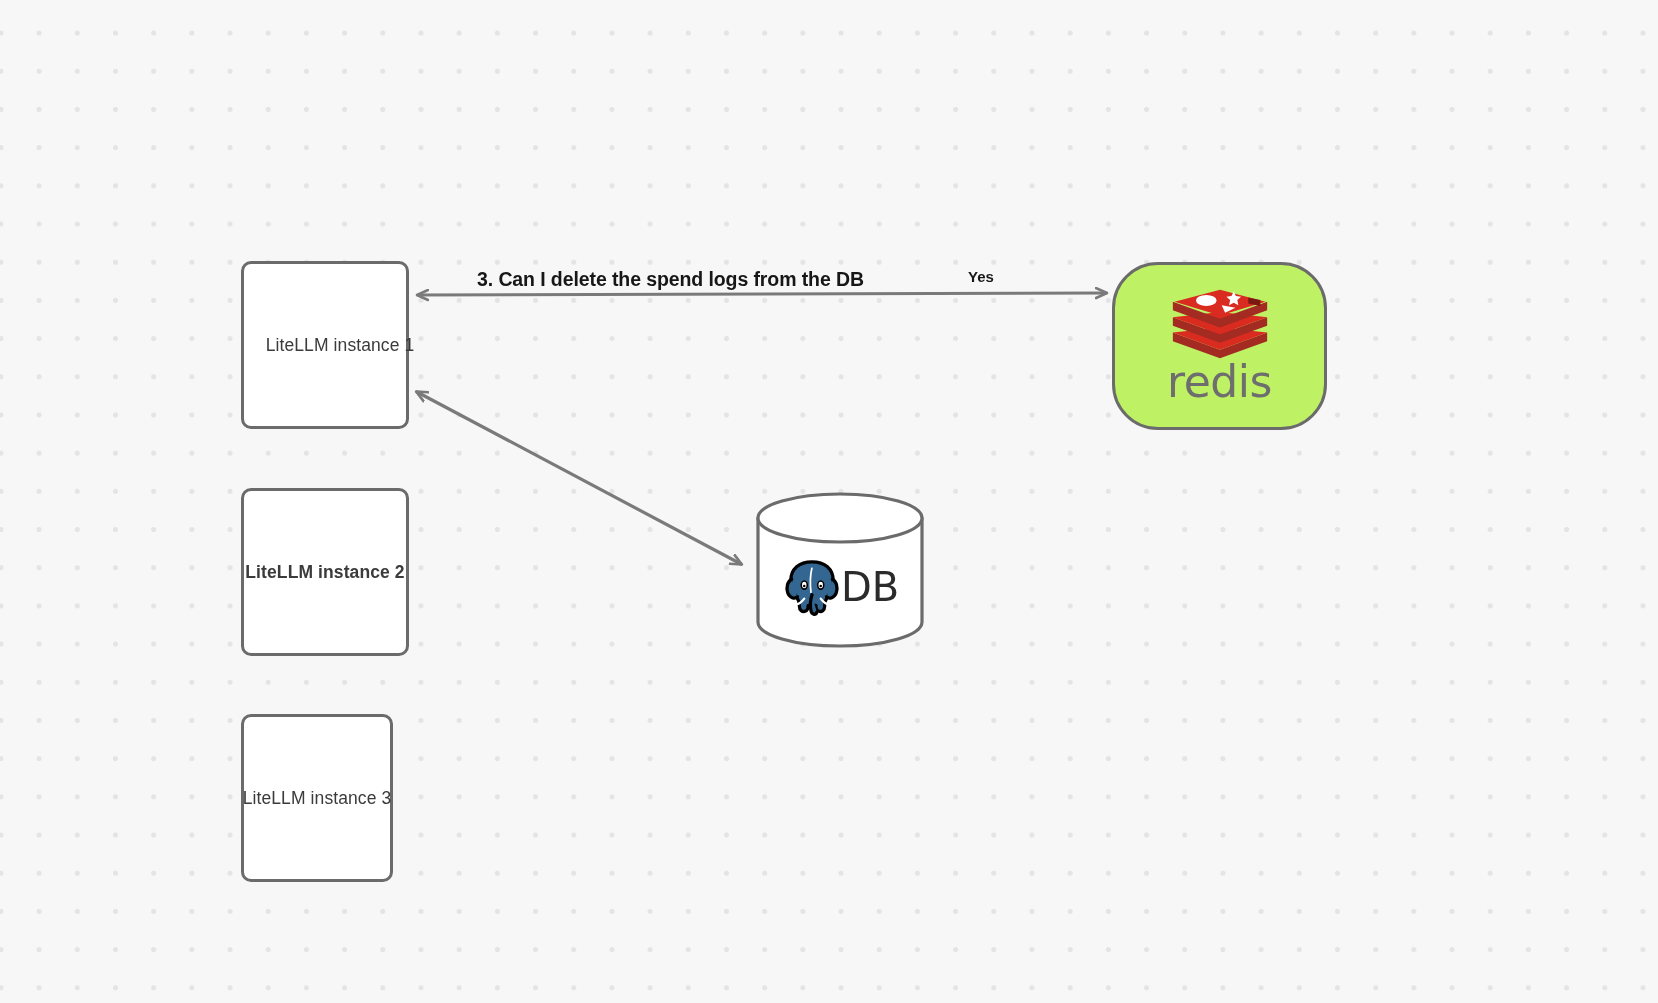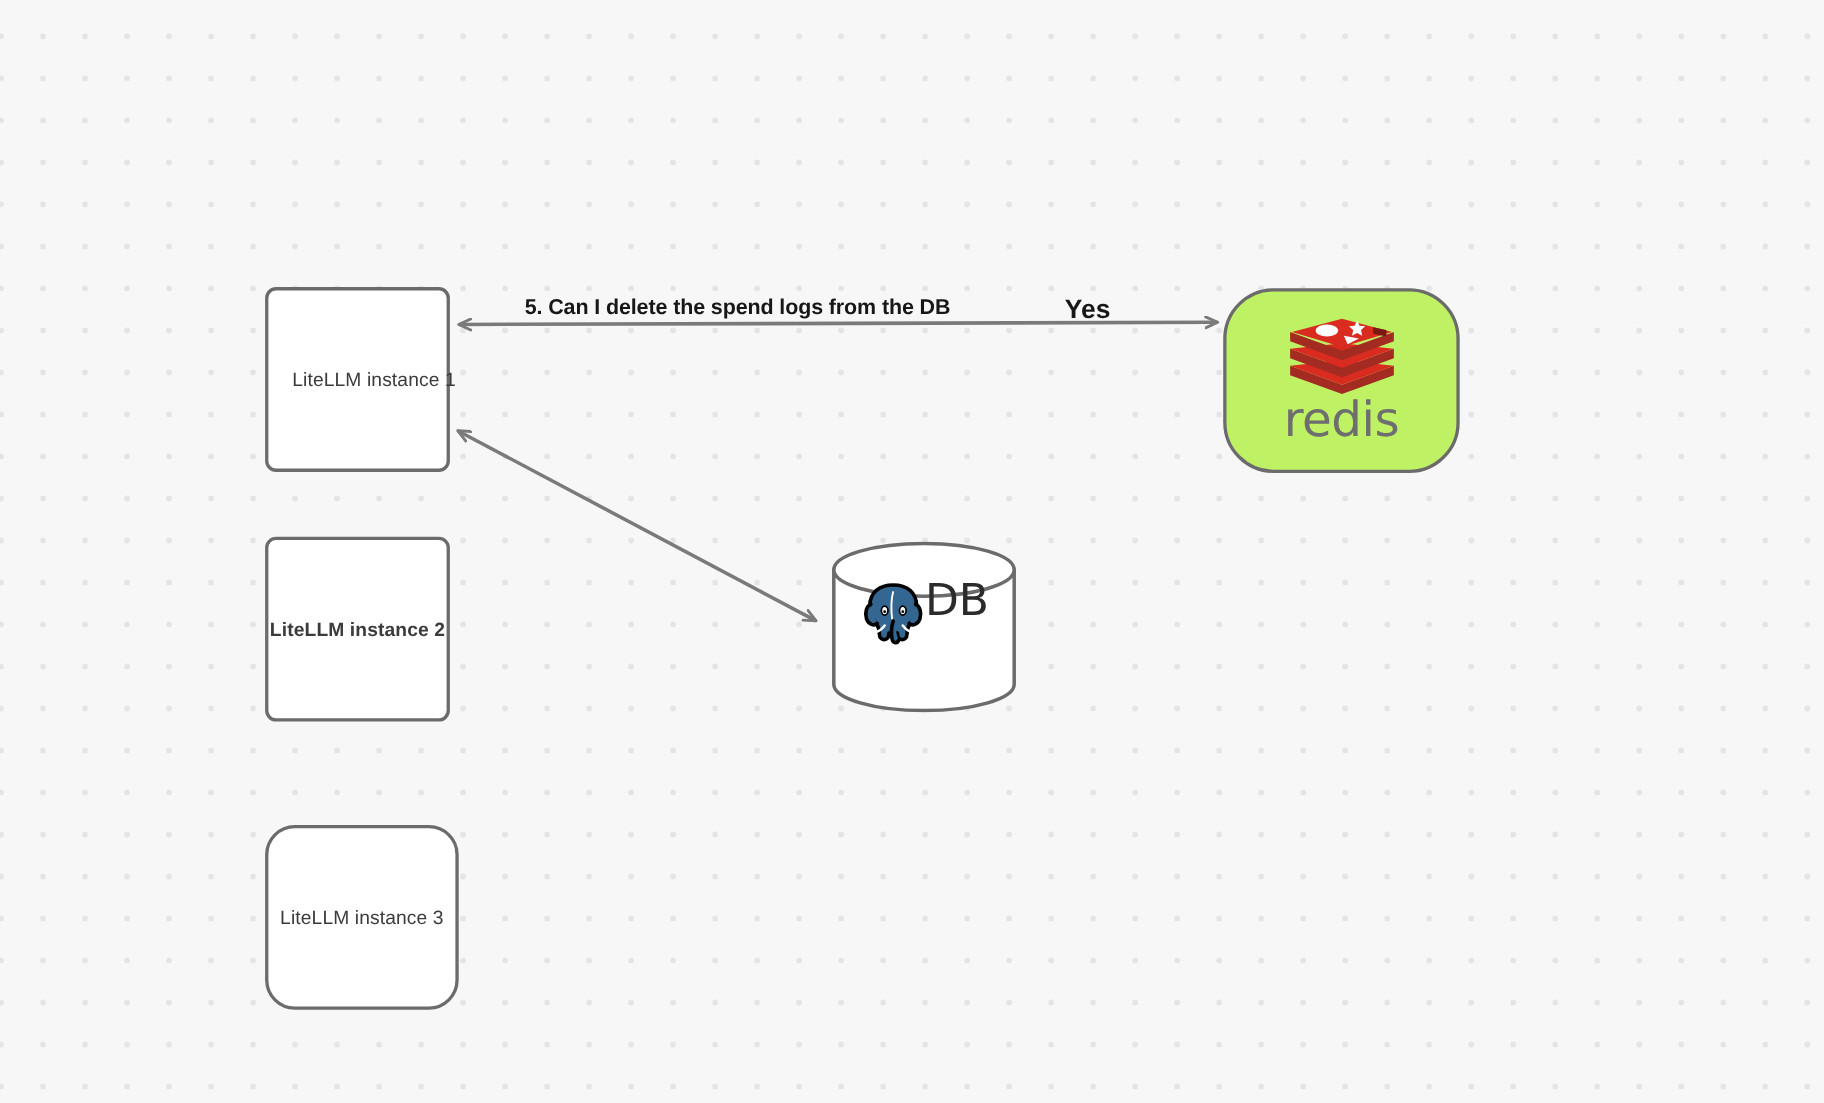--- a/index.html
+++ b/index.html
@@ -40,21 +40,21 @@
   }
   .node-box .node-label {
     font-size: 17.5px;
     color: #3b3b3b;
     font-family: "Liberation Sans", sans-serif;
     letter-spacing: 0.1px;
     white-space: nowrap;
   }
   #box-instance-1 { left: 241px; top: 261px; width: 168px; height: 168px; padding-left: 30px; }
   #box-instance-2 { left: 241px; top: 488px; width: 168px; height: 168px; font-weight: bold; }
-  #box-instance-3 { left: 241px; top: 750px; width: 176px; height: 168px; border-radius: 27px; }
+  #box-instance-3 { left: 241px; top: 714px; width: 152px; height: 168px; }
 
   
   #redis-node {
     position: absolute;
     left: 1112px;
     top: 262px;
     width: 215px;
     height: 168px;
     box-sizing: border-box;
     background: #bef264;
@@ -83,20 +83,21 @@
     top: 492px;
     width: 172px;
     height: 156px;
   }
   #db-cylinder-svg { position: absolute; left: 0; top: 0; }
   #db-content {
     position: absolute;
     left: 0; top: 0;
     width: 172px; height: 156px;
     display: flex;
+    align-items: center;
     justify-content: center;
     padding-top: 34px;
     box-sizing: border-box;
   }
   #pg-elephant { width: 62px; height: 62px; display:block; }
   #db-text {
     font-family: "DejaVu Sans", sans-serif;
     font-size: 40px;
     color: #2b2b2b;
     line-height: 1;
@@ -121,21 +122,21 @@
   }
   #label-step-1 {
     left: 477px;
     top: 268px;
     font-size: 19.5px;
     letter-spacing: -0.1px;
   }
   #label-yes {
     left: 968px;
     top: 268px;
-    font-size: 24px;
+    font-size: 15px;
   }
   #label-step-2 {
     left: 551px;
     top: 434px;
     font-size: 19.5px;
     letter-spacing: -0.1px;
   }
 </style>
 </head>
 <body>
@@ -224,18 +225,18 @@
         <ellipse cx="41" cy="30" rx="3.1" ry="4.2" fill="#ffffff" stroke="#000000" stroke-width="1.6"></ellipse>
         <circle cx="24" cy="31" r="1.3" fill="#000000"></circle>
         <circle cx="41" cy="31" r="1.3" fill="#000000"></circle>
 
         <path d="M32 12 C30 20 30 30 31 38" fill="none" stroke="#ffffff" stroke-width="1.8"></path>
       </svg>
       <span id="db-text">DB</span>
     </div>
   </div>
 
-  <div class="edge-label" id="label-step-1">5.  Can I delete the spend logs from the DB</div>
+  <div class="edge-label" id="label-step-1">3.  Can I delete the spend logs from the DB</div>
 
   <div class="edge-label" id="label-yes">Yes</div>
 
 
 </div>
 
 </body></html>

